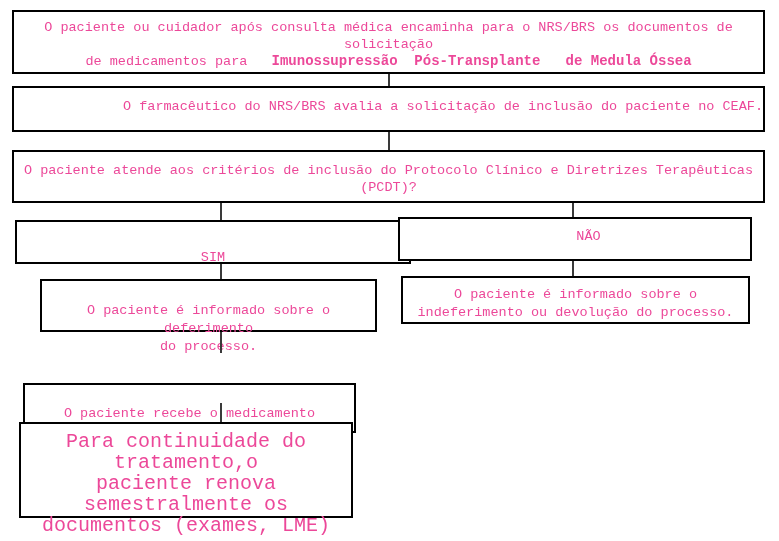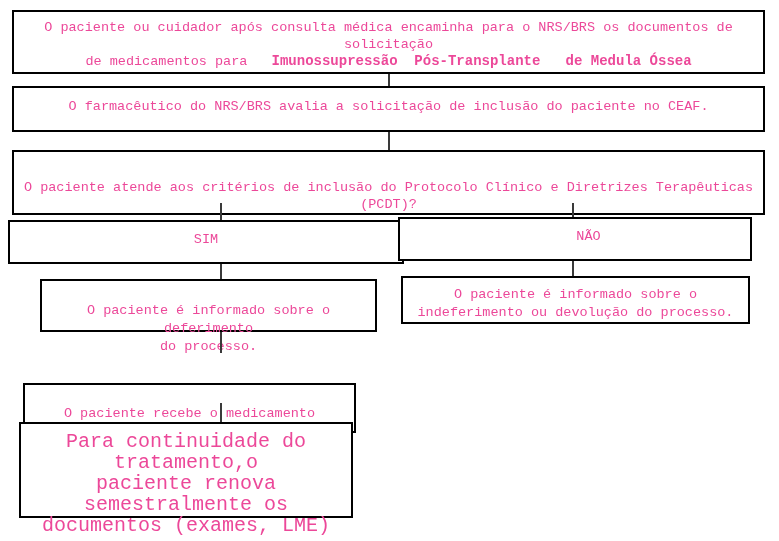--- a/index.html
+++ b/index.html
@@ -30,24 +30,24 @@
     white-space: pre-line;
   }
   .vline {
     position: absolute;
     width: 2px;
     background: #3a3a3a;
   }
   
   .box-start    { left: 12px;  top: 10px;  width: 753px; height: 64px; padding-top: 7px; }
   .box-start .bold-seg { font-weight: bold; font-size: 14px; white-space: pre-wrap; padding-left: 16px; }
-  .box-pharm    { left: 12px;  top: 86px;  width: 753px; height: 46px; padding-top: 10px; }
-  .box-question { left: 12px;  top: 150px; width: 753px; height: 65px; padding-top: 10px; justify-content: flex-end; }
+  .box-pharm    { left: 12px;  top: 86px;  width: 753px; height: 46px; padding-top: 10px; align-items: flex-end; }
+  .box-question { left: 12px;  top: 150px; width: 753px; height: 53px; padding-top: 10px; }
   
-  .box-sim      { left: 8px;  top: 220px; width: 396px; height: 44px; padding-top: 9px; }
+  .box-sim      { left: 15px;  top: 220px; width: 396px; height: 44px; padding-top: 27px; }
   .box-nao      { left: 398px; top: 217px; width: 354px; height: 44px; padding-top: 9px; padding-left: 27px; }
   
   .box-def      { left: 40px;  top: 279px; width: 337px; height: 53px; padding-top: 21px; line-height: 18px; }
   .box-indef    { left: 401px; top: 276px; width: 349px; height: 48px; padding-top: 8px; line-height: 18px; }
   .box-receive  { left: 23px;  top: 353px; width: 333px; height: 50px; padding-top: 20px; line-height: 18px; margin-top: 30px; }
   .box-renewal  { left: 19px;  top: 422px; width: 334px; height: 96px; padding-top: 7px;
                   font-size: 20px; line-height: 21px; }
   
   .c1 { left: 388px; top: 74px;  height: 12px; }
   .c2 { left: 388px; top: 132px; height: 18px; }

